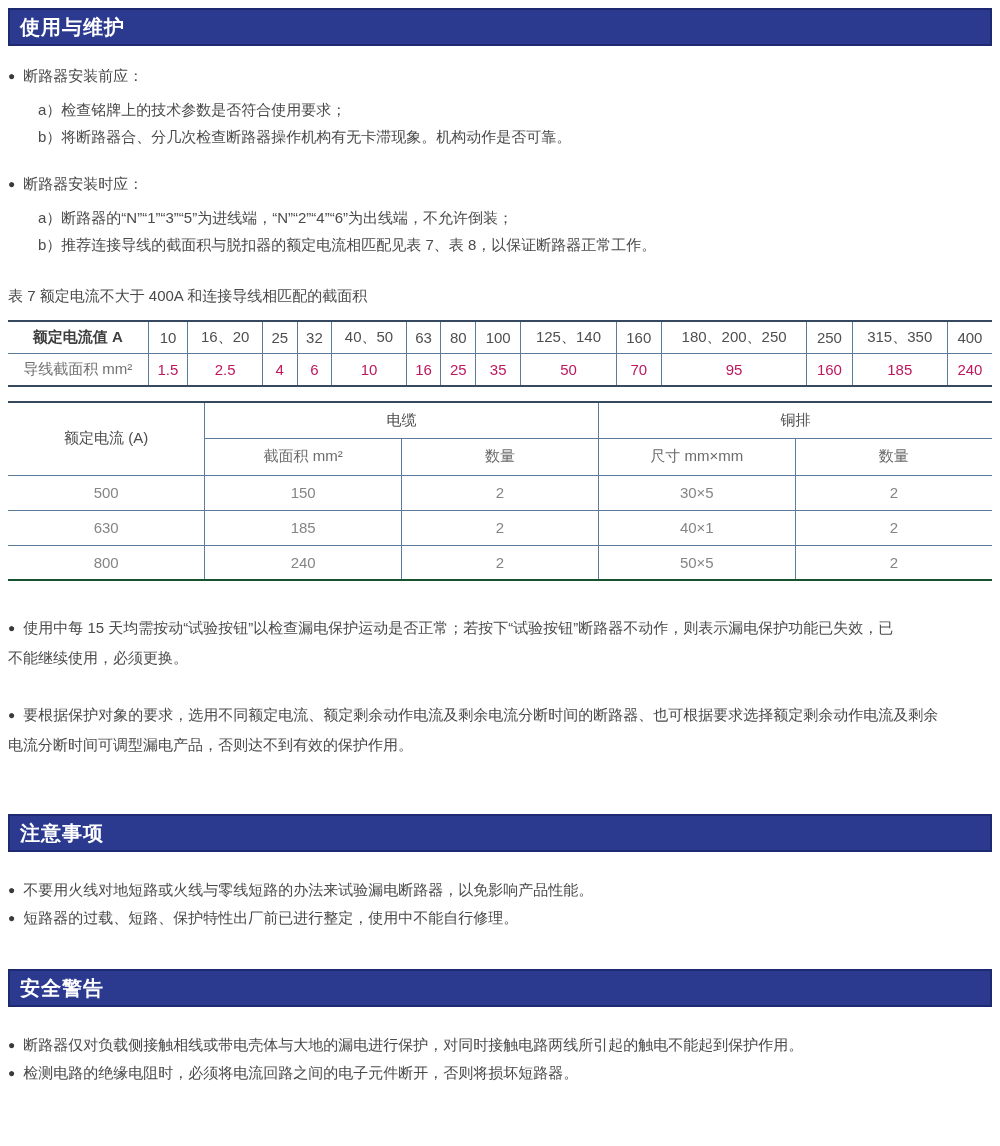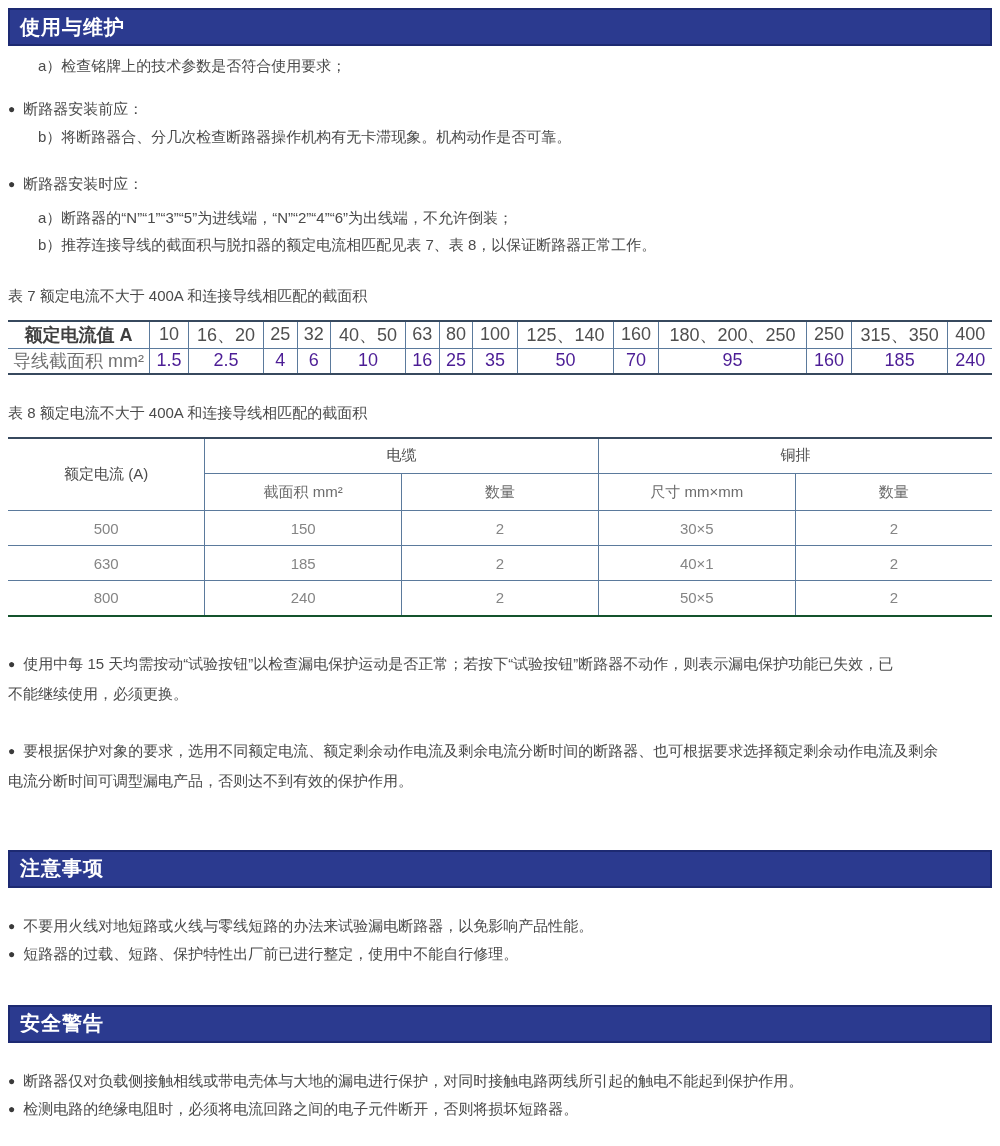--- a/index.html
+++ b/index.html
@@ -59,29 +59,29 @@
     white-space:pre-line;
   }
   .note .dot { vertical-align:1px; }
 
   
   table { border-collapse:collapse; width:100%; table-layout:fixed; }
   td,th { text-align:center; font-weight:normal; white-space:nowrap; overflow:hidden; }
 
   
   .t7 { table-layout:auto; }
-  .t7 td, .t7 th { border:1px solid #5b7a9c; font-size:18px; padding:0 5px; }
+  .t7 td, .t7 th { border:1px solid #5b7a9c; font-size:15px; padding:6px 5px; }
   .t7 tr:first-child > * { border-top:2px solid #37495e; height:27px; }
   .t7 tr:last-child  > * { border-bottom:2px solid #37495e; height:22px; }
   .t7 tr > *:first-child { border-left:none; width:140px; }
   .t7 tr > *:last-child  { border-right:none; }
   .t7 .lbl1 { font-weight:bold; color:#3f3f3f; }
   .t7 .lbl2 { color:#707070; }
   .t7 .v1 { color:#4f4f4f; }
-  .t7 .v2 { color:#4c1d95; }
+  .t7 .v2 { color:#be185d; }
 
   
   .t8 td, .t8 th { border:1px solid #5b7a9c; font-size:15px; }
   .t8 col { width:20%; }
   .t8 tr:first-child > * { border-top:2px solid #37495e; }
   .t8 tr:last-child  > * { border-bottom:2px solid #14532d; }
   .t8 tr > *:first-child { border-left:none; }
   .t8 tr > *:last-child  { border-right:none; }
   .t8 .corner { border-left:none; color:#4c4c4c; }
   .t8 .grp { height:36px; color:#4c4c4c; }
@@ -90,22 +90,22 @@
 </style>
 </head>
 <body>
 
 <div class="wrap">
 
   <div class="bar">
     <span class="bar-title">使用与维护</span>
   </div>
 
+  <div class="line mt16"><span class="dot">●</span><span>断路器安装前应：</span></div>
   <div class="line sub mt6">a）检查铭牌上的技术参数是否符合使用要求；</div>
-  <div class="line mt16"><span class="dot">●</span><span>断路器安装前应：</span></div>
   <div class="line sub">b）将断路器合、分几次检查断路器操作机构有无卡滞现象。机构动作是否可靠。</div>
 
   <div class="line mt20"><span class="dot">●</span><span>断路器安装时应：</span></div>
   <div class="line sub mt6">a）断路器的“N”“1”“3”“5”为进线端，“N”“2”“4”“6”为出线端，不允许倒装；</div>
   <div class="line sub">b）推荐连接导线的截面积与脱扣器的额定电流相匹配见表 7、表 8，以保证断路器正常工作。</div>
 
   <div class="caption mt28">表 7 额定电流不大于 400A 和连接导线相匹配的截面积</div>
 
   <table class="t7 mt14">
     <tbody>
@@ -139,21 +139,20 @@
       <td class="v2">50</td>
       <td class="v2">70</td>
       <td class="v2">95</td>
       <td class="v2">160</td>
       <td class="v2">185</td>
       <td class="v2">240</td>
     </tr>
   </tbody>
     </table>
 
-  <div class="caption mt28">表 8 额定电流不大于 400A 和连接导线相匹配的截面积</div>
 
   <table class="t8 mt14">
     <colgroup>
         <col>
         <col>
         <col>
         <col>
         <col>
       </colgroup>
     <tbody>

